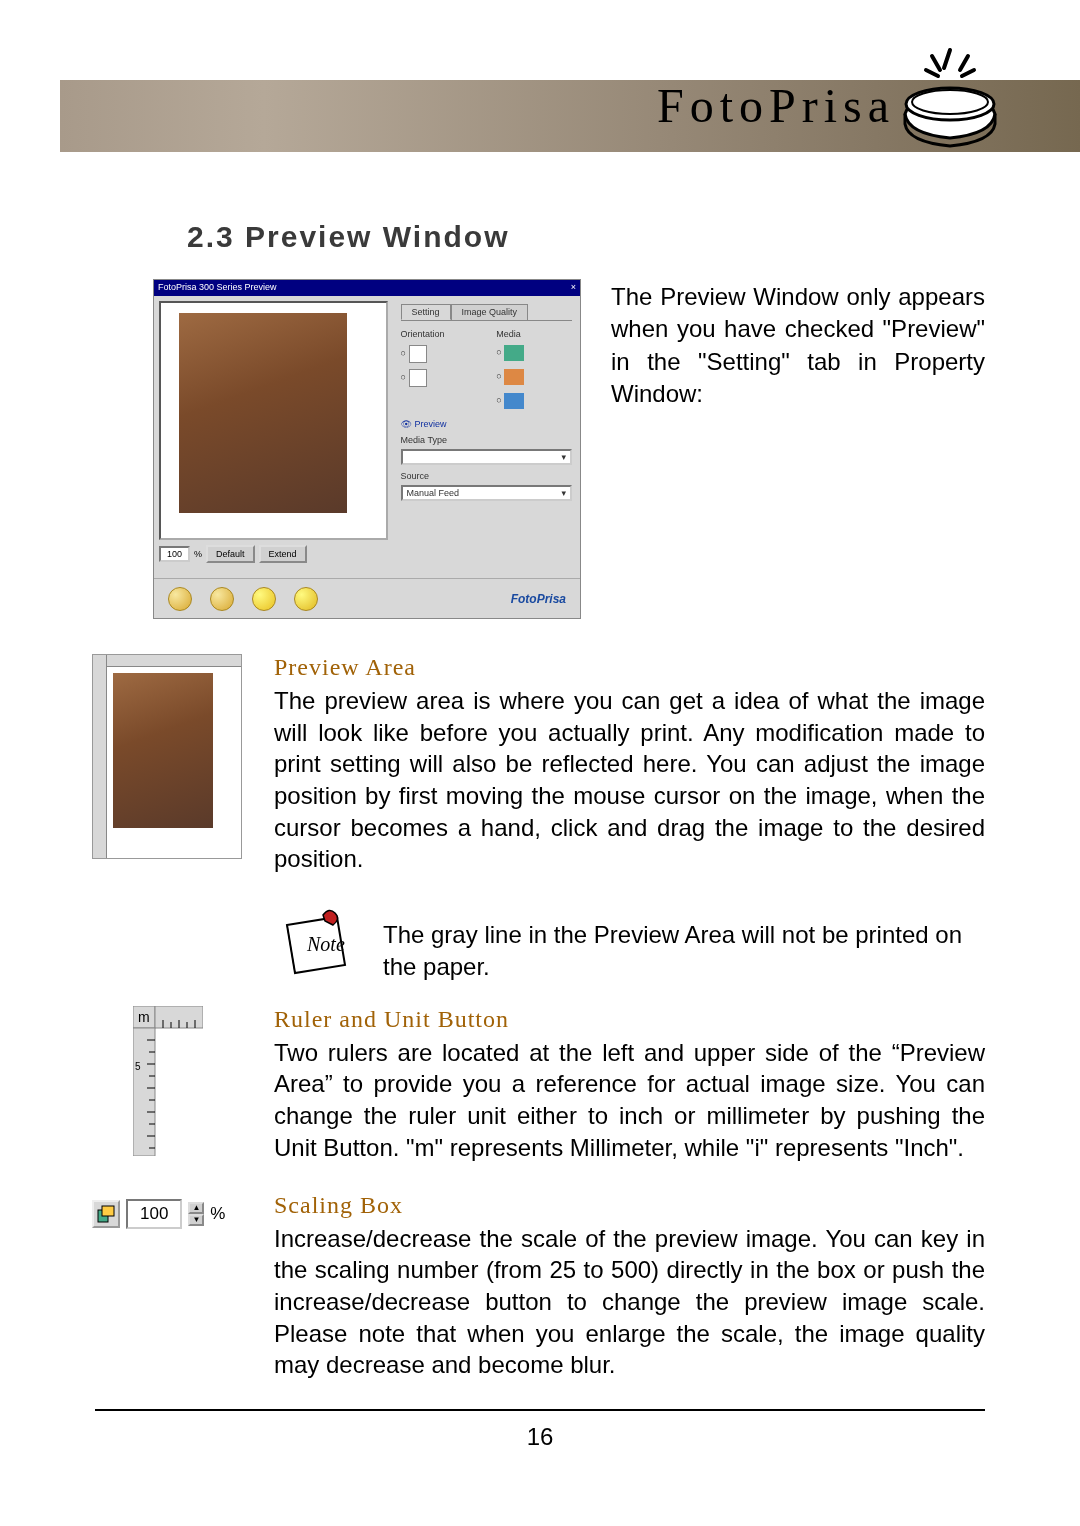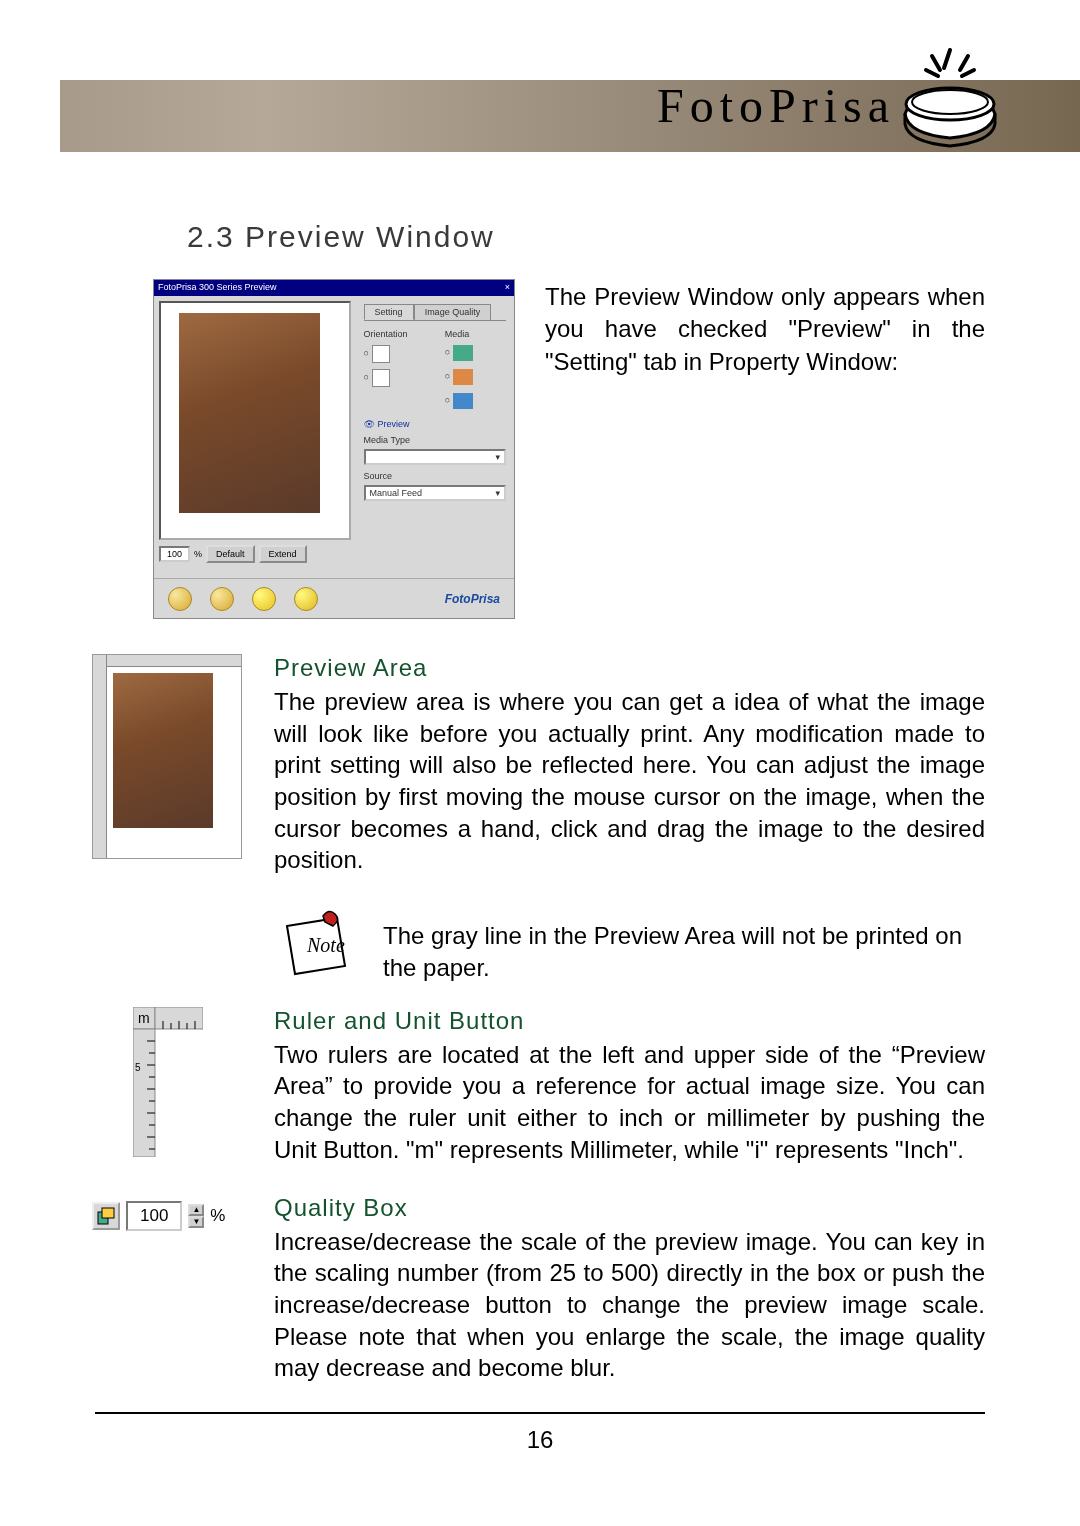--- a/index.html
+++ b/index.html
@@ -41,31 +41,31 @@
       height: 110px;
     }
     .content {
       padding: 20px 95px 0 95px;
     }
     .section-heading {
       font-size: 30px;
       color: #3a3a3a;
       margin: 20px 0 25px 92px;
       letter-spacing: 2px;
-      font-weight: normal;
+      font-weight: bold;
     }
     .intro-row {
       display: flex;
       align-items: flex-start;
       margin-left: 58px;
       gap: 30px;
       margin-bottom: 35px;
     }
     .preview-window-img {
-      width: 362px;
+      width: 428px;
       height: 340px;
       border: 1px solid #888;
       background: #d8d8d8;
       flex-shrink: 0;
       position: relative;
       overflow: hidden;
     }
     .preview-window-titlebar {
       height: 16px;
       background: #000080;
@@ -199,23 +199,24 @@
     .subsection-thumb {
       width: 152px;
       flex-shrink: 0;
       margin-left: -3px;
     }
     .subsection-body {
       flex: 1;
     }
     .subsection-heading {
       font-size: 24px;
-      color: #14532d;
+      color: #a16207;
       letter-spacing: 1px;
       margin-bottom: 4px;
+      font-family: Liberation Serif, serif;
     }
     .subsection-text {
       text-align: justify;
       line-height: 1.32;
     }
     .note-row {
       display: flex;
       align-items: flex-start;
       gap: 28px;
       margin: 18px 0 22px 180px;
@@ -415,20 +416,20 @@
         </span>
         <span style="border:2px inset #ccc;background:#fff;padding:3px 12px;font-size:17px">100</span>
         <span style="display:inline-flex;flex-direction:column;font-size:8px;line-height:1">
           <span style="border:2px outset #ddd;background:#d0d0d0;padding:0 2px">▲</span>
           <span style="border:2px outset #ddd;background:#d0d0d0;padding:0 2px">▼</span>
         </span>
         <span style="font-size:17px">%</span>
       </div>
     </div>
     <div class="subsection-body">
-      <div class="subsection-heading">Quality Box</div>
+      <div class="subsection-heading">Scaling Box</div>
       <div class="subsection-text">Increase/decrease the scale of the preview image. You can key in the scaling number (from 25 to 500) directly in the box or push the increase/decrease button to change the preview image scale. Please note that when you enlarge the scale, the image quality may decrease and become blur.</div>
     </div>
   </div>
 </div>
 
 <hr class="hr-footer">
 <div class="page-number">16</div>
 
 </body></html>

